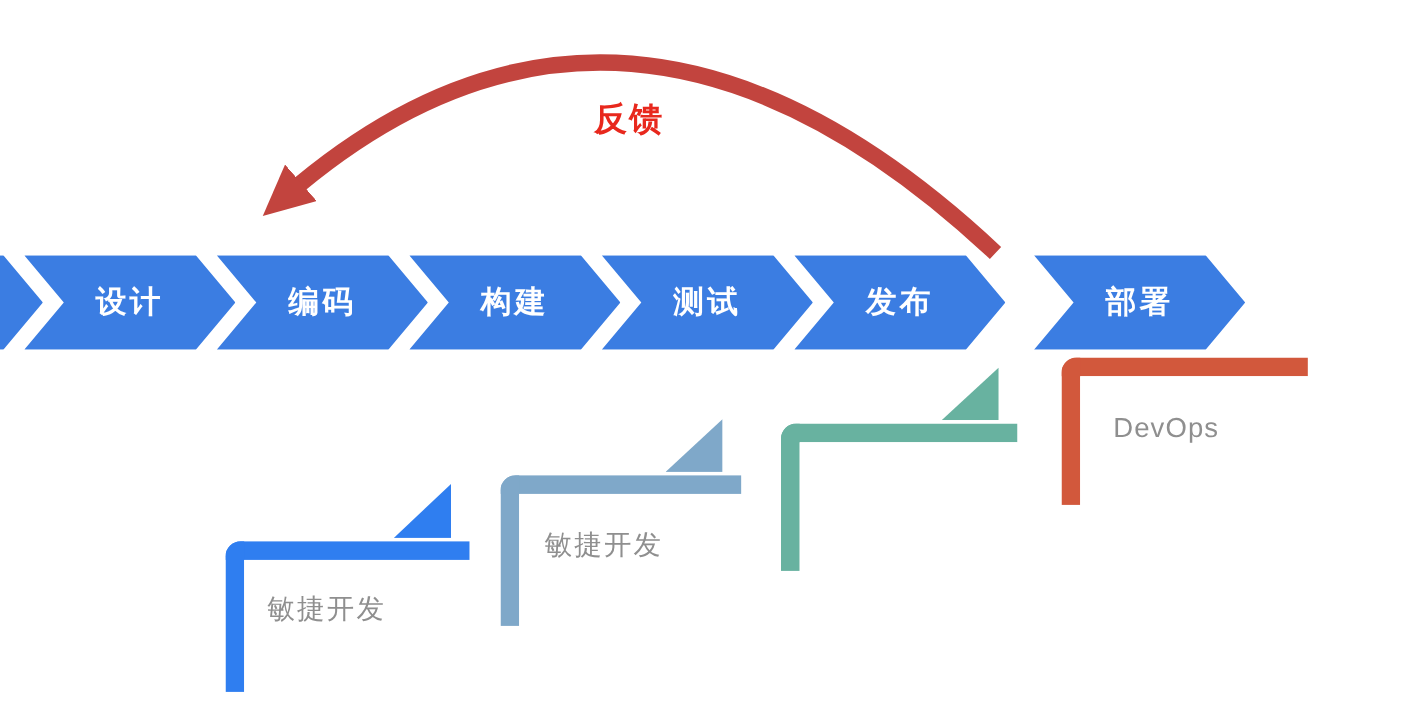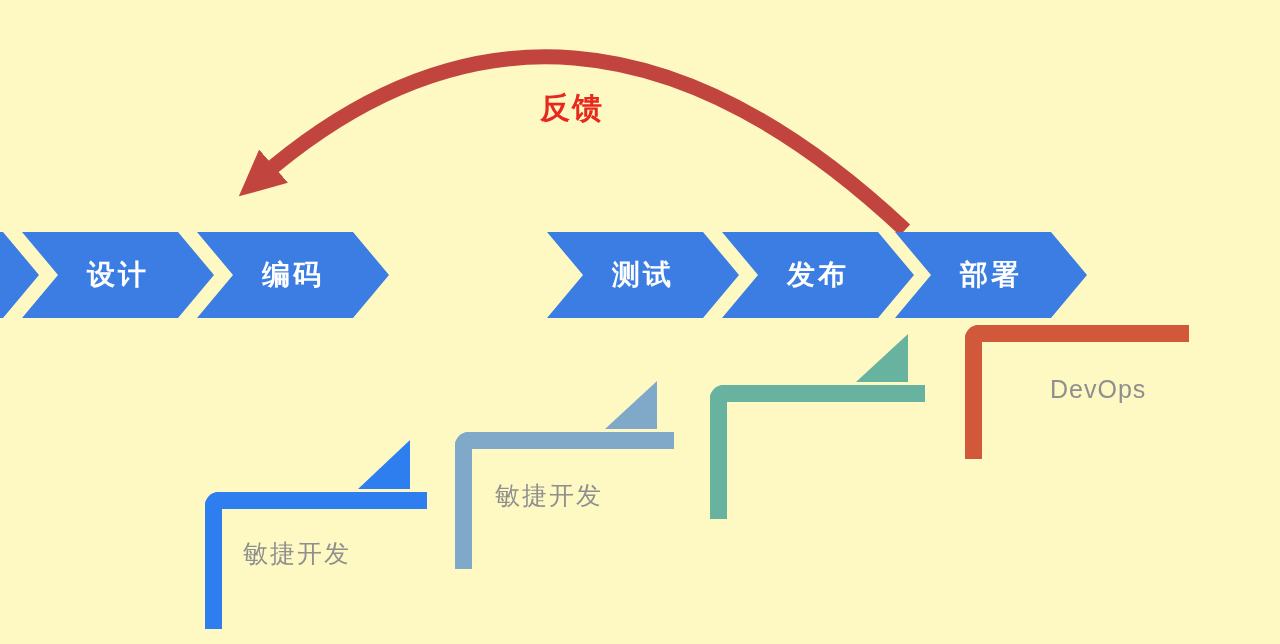--- a/index.html
+++ b/index.html
@@ -5,21 +5,21 @@
   html, body {
     margin: 0;
     padding: 0;
     background: #000000;
     font-family: "Liberation Sans", "DejaVu Sans", sans-serif;
   }
   #canvas {
     position: relative;
     width: 1280px;
     height: 644px;
-    background: #fef9c3;
+    background: #ffffff;
     overflow: hidden;
   }
 
   
   #arc-svg {
     position: absolute;
     left: 0; top: 0;
     width: 1280px; height: 644px;
     pointer-events: none;
   }
@@ -73,44 +73,45 @@
 
   .bracket-label {
     position: absolute;
     color: #8f8f8f;
     font-size: 25px;
     letter-spacing: 2px;
   }
   .bl1 { left: 243px; top: 537px; }
   .bl2 { left: 495px; top: 479px; }
   .bl3 { left: 757px; top: 434px; }
-  .bl4 { left: 1012px; top: 375px; letter-spacing: 1px; margin-left: 38px; }
+  .bl4 { left: 1012px; top: 375px; letter-spacing: 1px; }
 </style>
 </head>
 <body>
 
 <div id="canvas">
 
   <svg id="arc-svg" viewBox="0 0 1280 644">
     <defs>
       <marker id="arrowhead" markerUnits="userSpaceOnUse" markerWidth="56" markerHeight="48" refX="18" refY="22" orient="auto">
         <polygon points="0,0 46,22 0,44" fill="#c2443e"></polygon>
       </marker>
     </defs>
     <path d="M 905 230 Q 566 -88 260 178" fill="none" stroke="#c2443e" stroke-width="15" marker-end="url(#arrowhead)"></path>
   </svg>
 
   <div class="feedback-label">反馈</div>
 
   <div class="stage" style="left:-153px"></div>
   <div class="stage" style="left:22px">设计</div>
   <div class="stage" style="left:197px">编码</div>
+  <div class="stage" style="left:372px">构建</div>
   <div class="stage" style="left:547px">测试</div>
   <div class="stage" style="left:722px">发布</div>
-  <div class="stage" style="left:895px">部署</div>
+  <div class="stage" style="left:940px">部署</div>
 
   <div class="bracket b1"></div>
   <div class="tri t1"></div>
   <div class="bracket-label bl1">敏捷开发</div>
 
   <div class="bracket b2"></div>
   <div class="tri t2"></div>
   <div class="bracket-label bl2">敏捷开发</div>
 
   <div class="bracket b3"></div>

